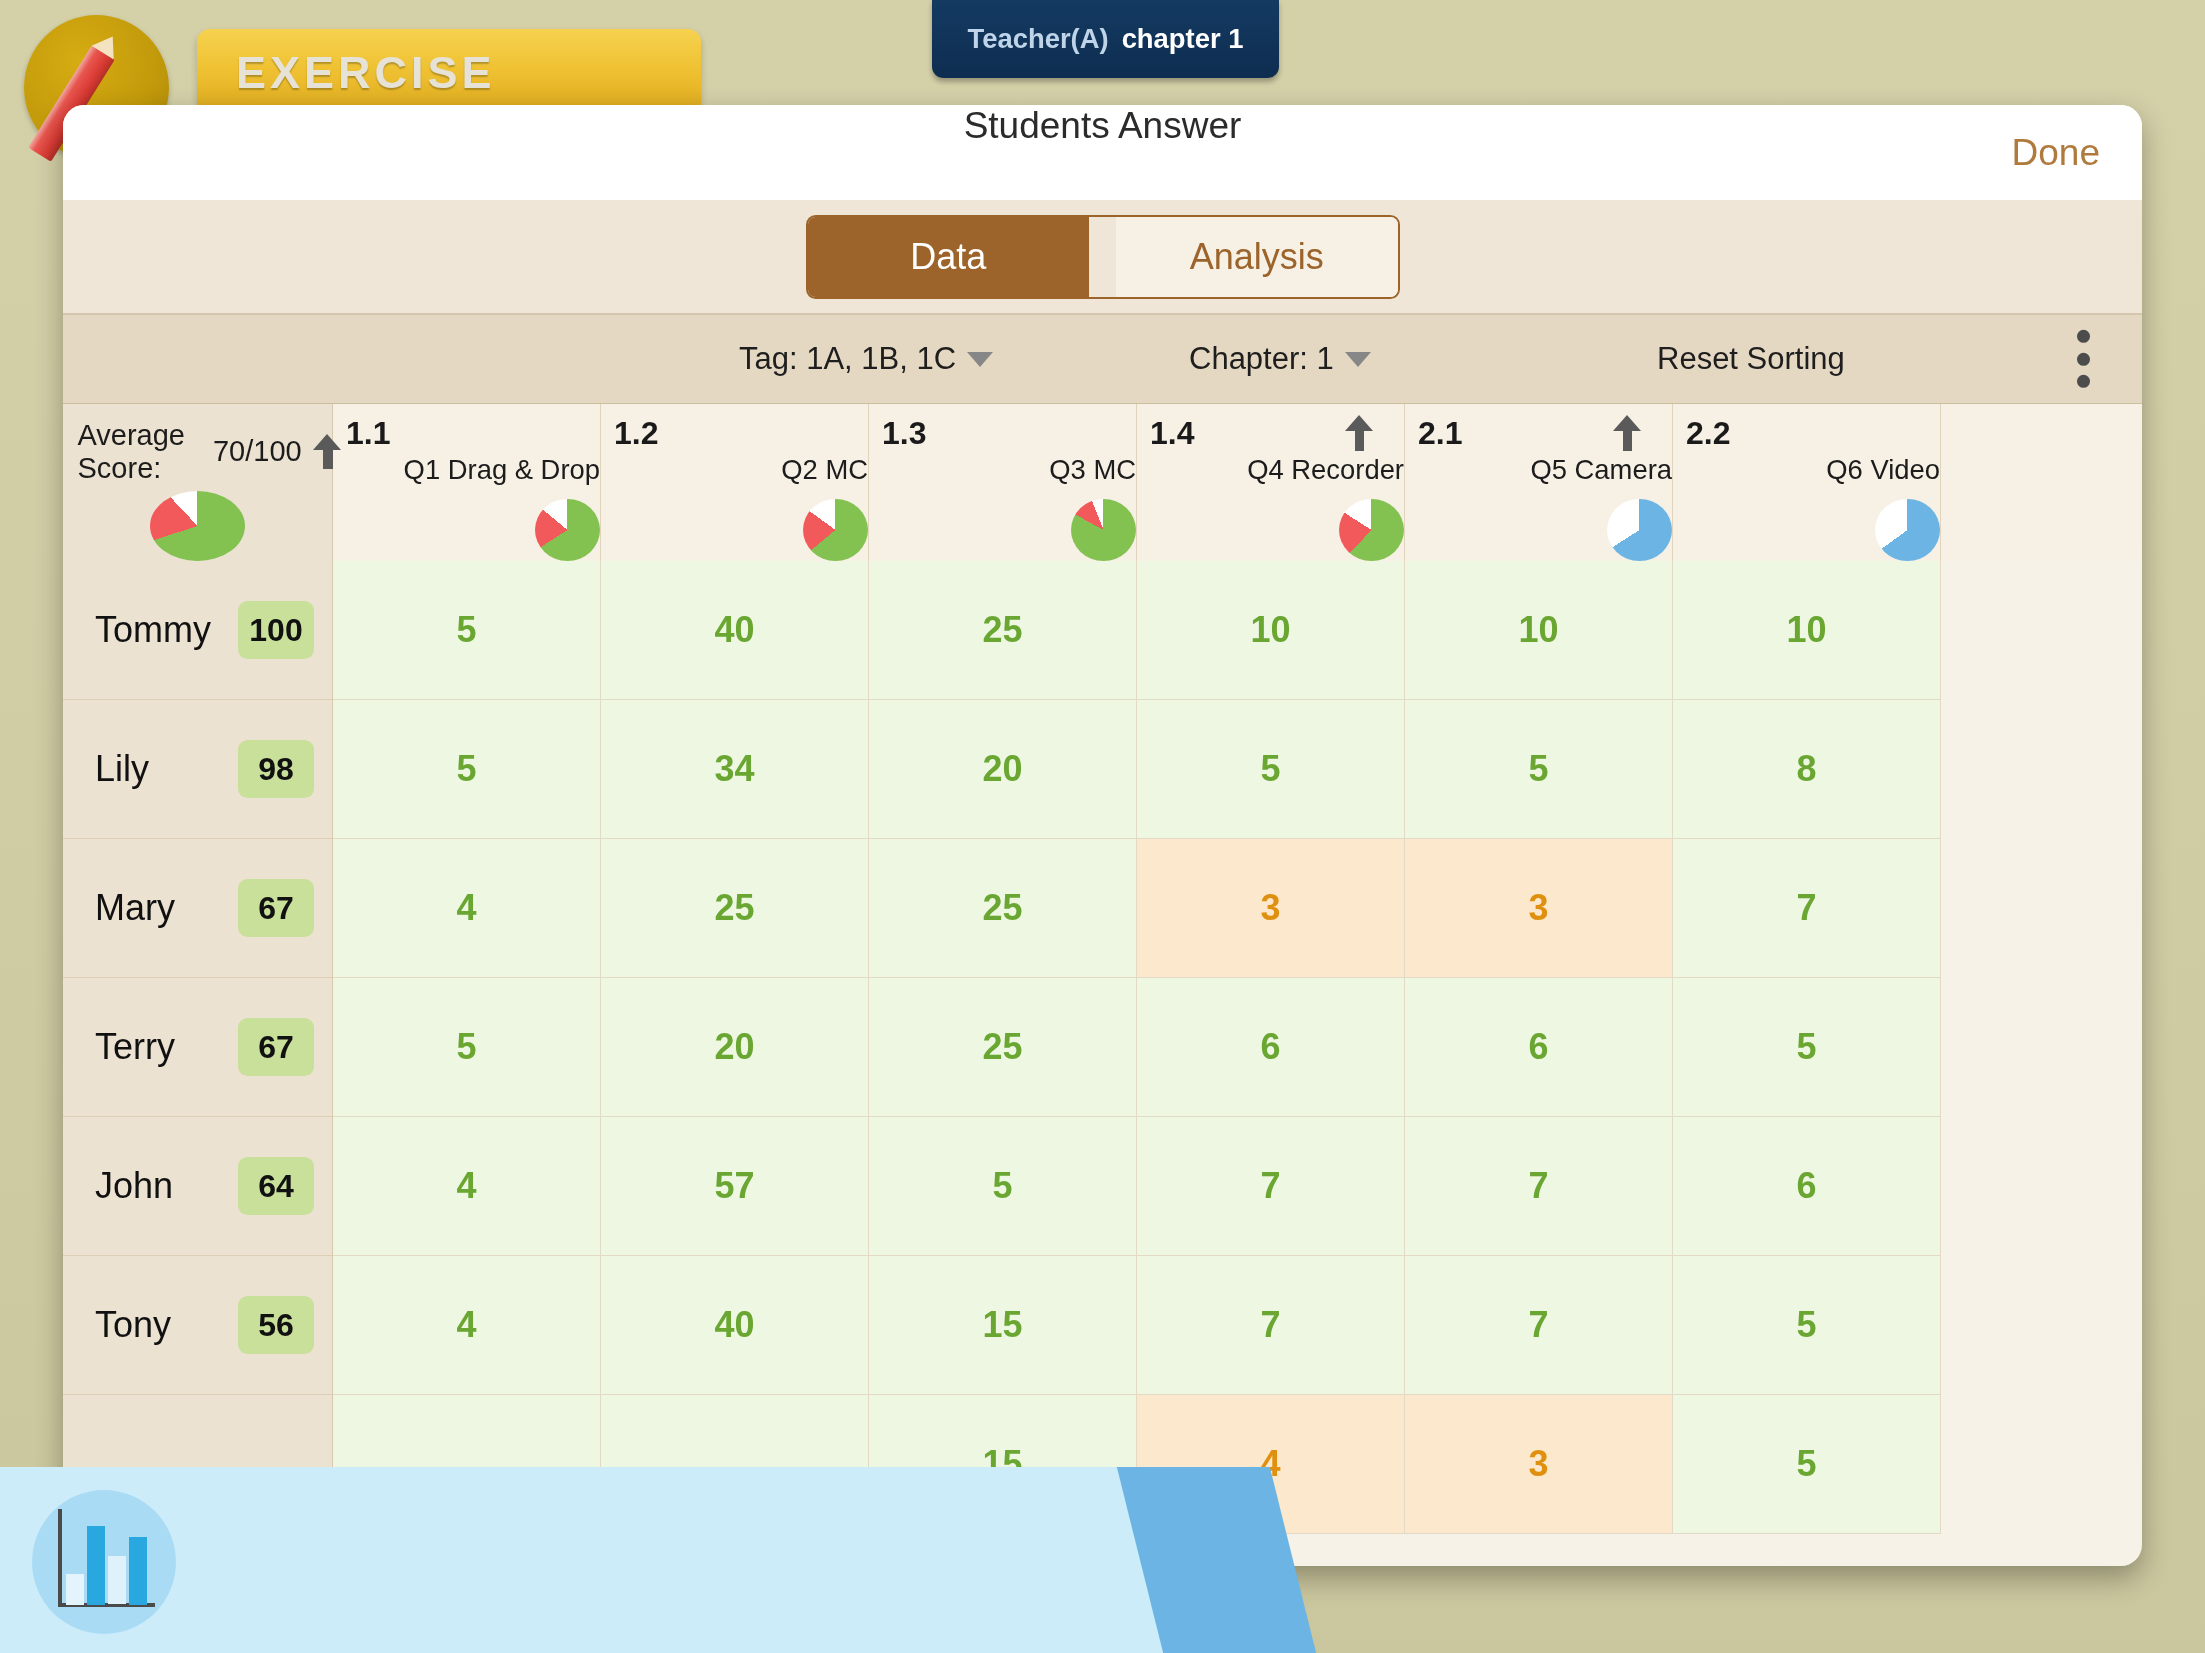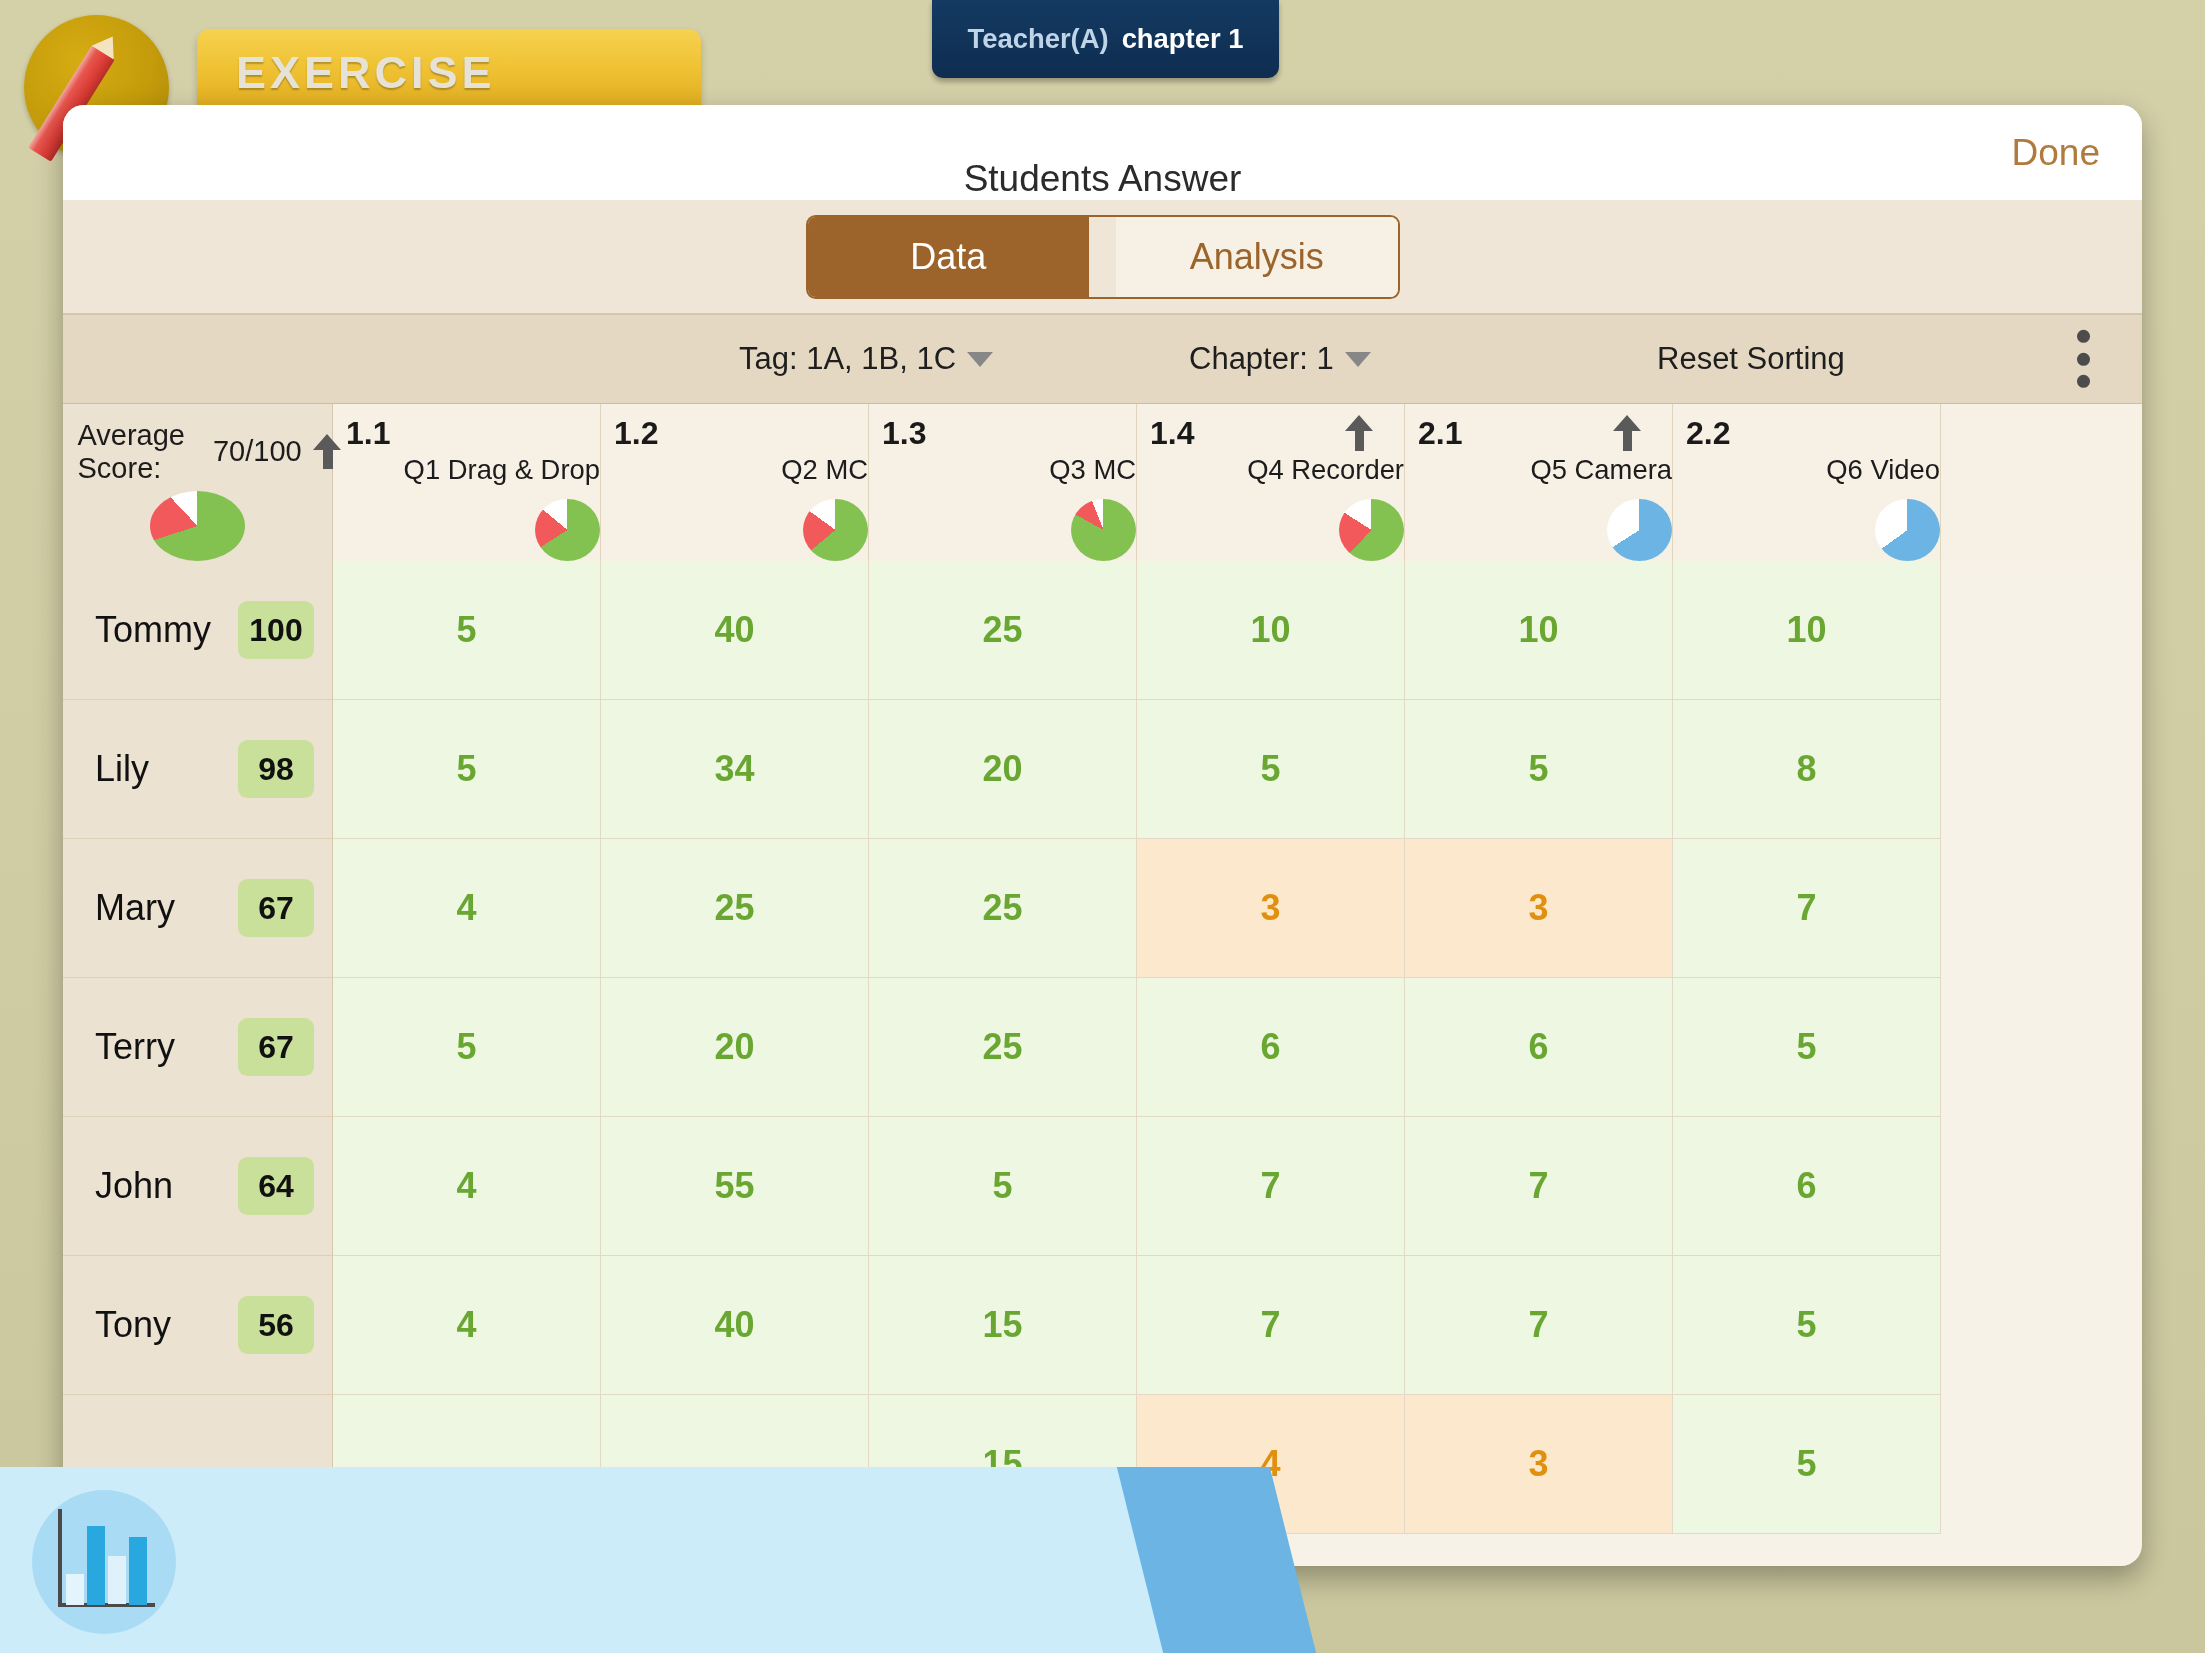--- a/index.html
+++ b/index.html
@@ -65,21 +65,21 @@
     position: absolute; left: 63px; top: 105px;
     width: 2079px; height: 1461px;
     background: #f6f2e8;
     border-radius: 21px;
     box-shadow: 0 11.3px 27.4px rgba(0,0,0,.3);
     overflow: hidden;
   }
 
   .modal-titlebar {
     height: 95px; background: #ffffff;
-    display: flex; align-items: flex-end; position: relative;
+    display: flex; align-items: flex-start; position: relative;
   }
   .modal-title {
     width: 100%; text-align: center;
     font-size: 37px; color: #2b2b2b;
   }
   .done-btn {
     position: absolute; right: 42px; top: 50%; transform: translateY(-50%);
     font-size: 37px; color: #b07a3c; cursor: pointer;
   }
 
@@ -351,21 +351,21 @@
           <div class="dcell ok">6</div>
           <div class="dcell ok">6</div>
           <div class="dcell ok">5</div>
         </div>
         <div class="trow">
           <div class="namecell">
             <span class="sname">John</span>
             <span class="sbadge">64</span>
           </div>
           <div class="dcell ok">4</div>
-          <div class="dcell ok">55</div>
+          <div class="dcell ok">57</div>
           <div class="dcell ok">5</div>
           <div class="dcell ok">7</div>
           <div class="dcell ok">7</div>
           <div class="dcell ok">6</div>
         </div>
         <div class="trow">
           <div class="namecell">
             <span class="sname">Tony</span>
             <span class="sbadge">56</span>
           </div>

